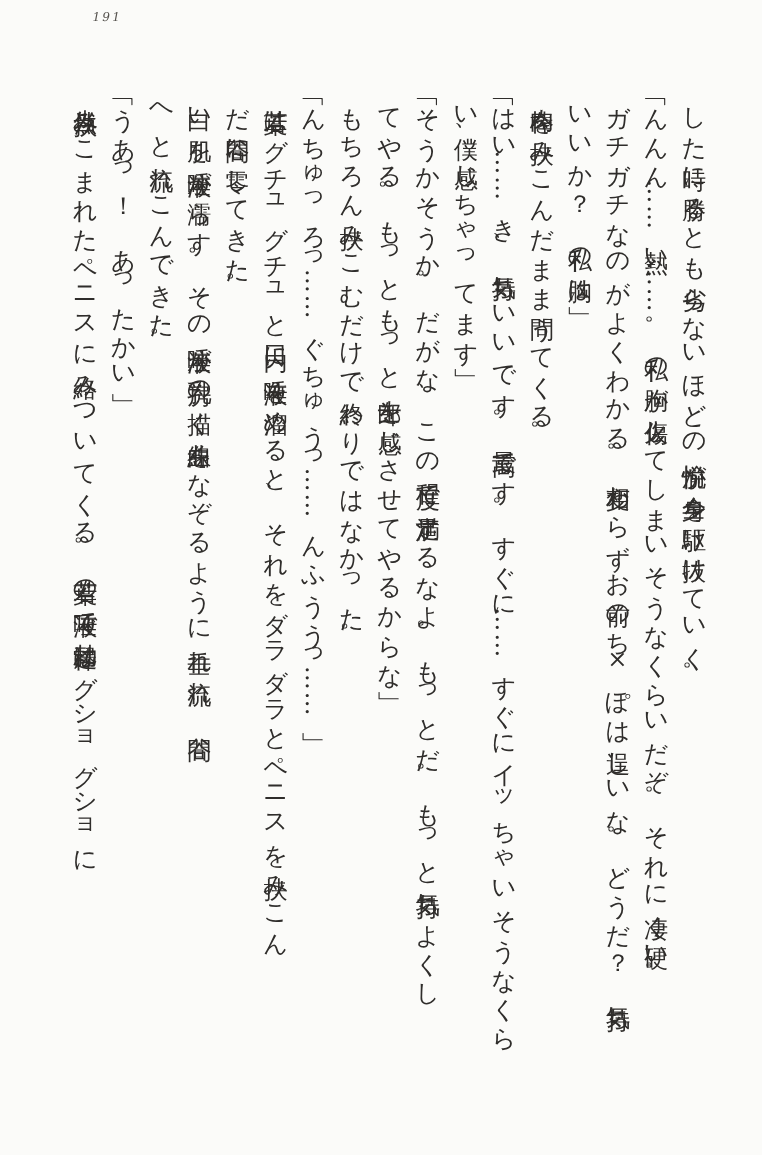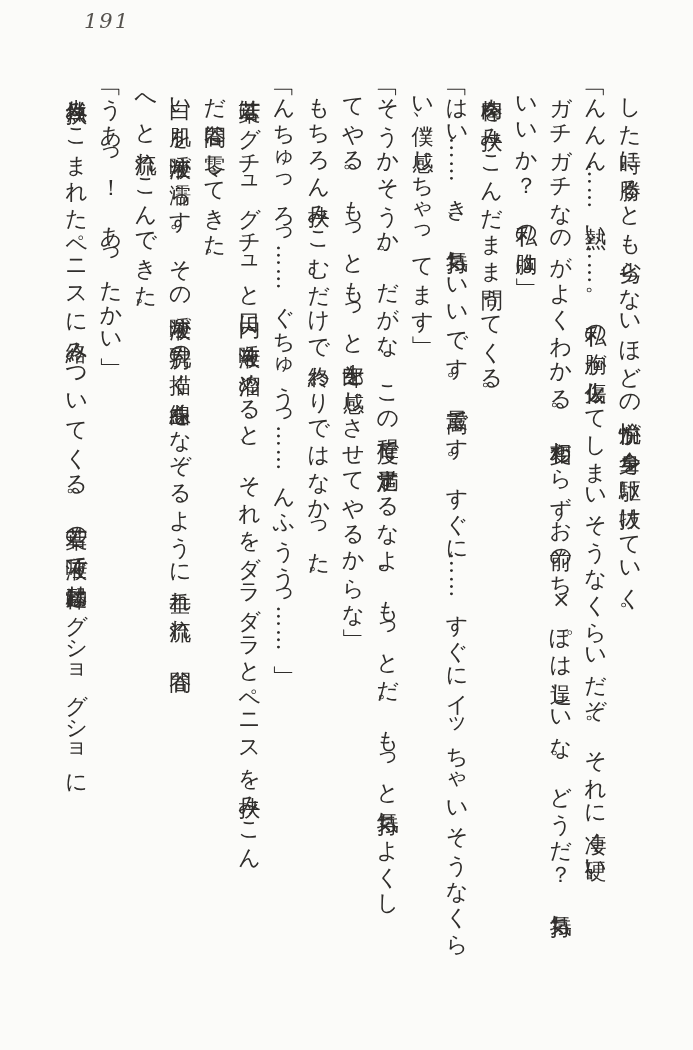--- a/index.html
+++ b/index.html
@@ -16,21 +16,21 @@
   }
   .page {
     position: absolute;
     inset: 0;
   }
   .page-number {
     position: absolute;
     top: 9px;
     left: 84px;
     font-style: italic;
-    font-size: 21px;
+    font-size: 11px;
     letter-spacing: 2px;
     color: #55524e;
     font-family: "DejaVu Serif", "Liberation Serif", serif;
   }
   .text-block {
     position: absolute;
     top: 82px;
     right: 46px;
     height: 918px;
     writing-mode: vertical-rl;

